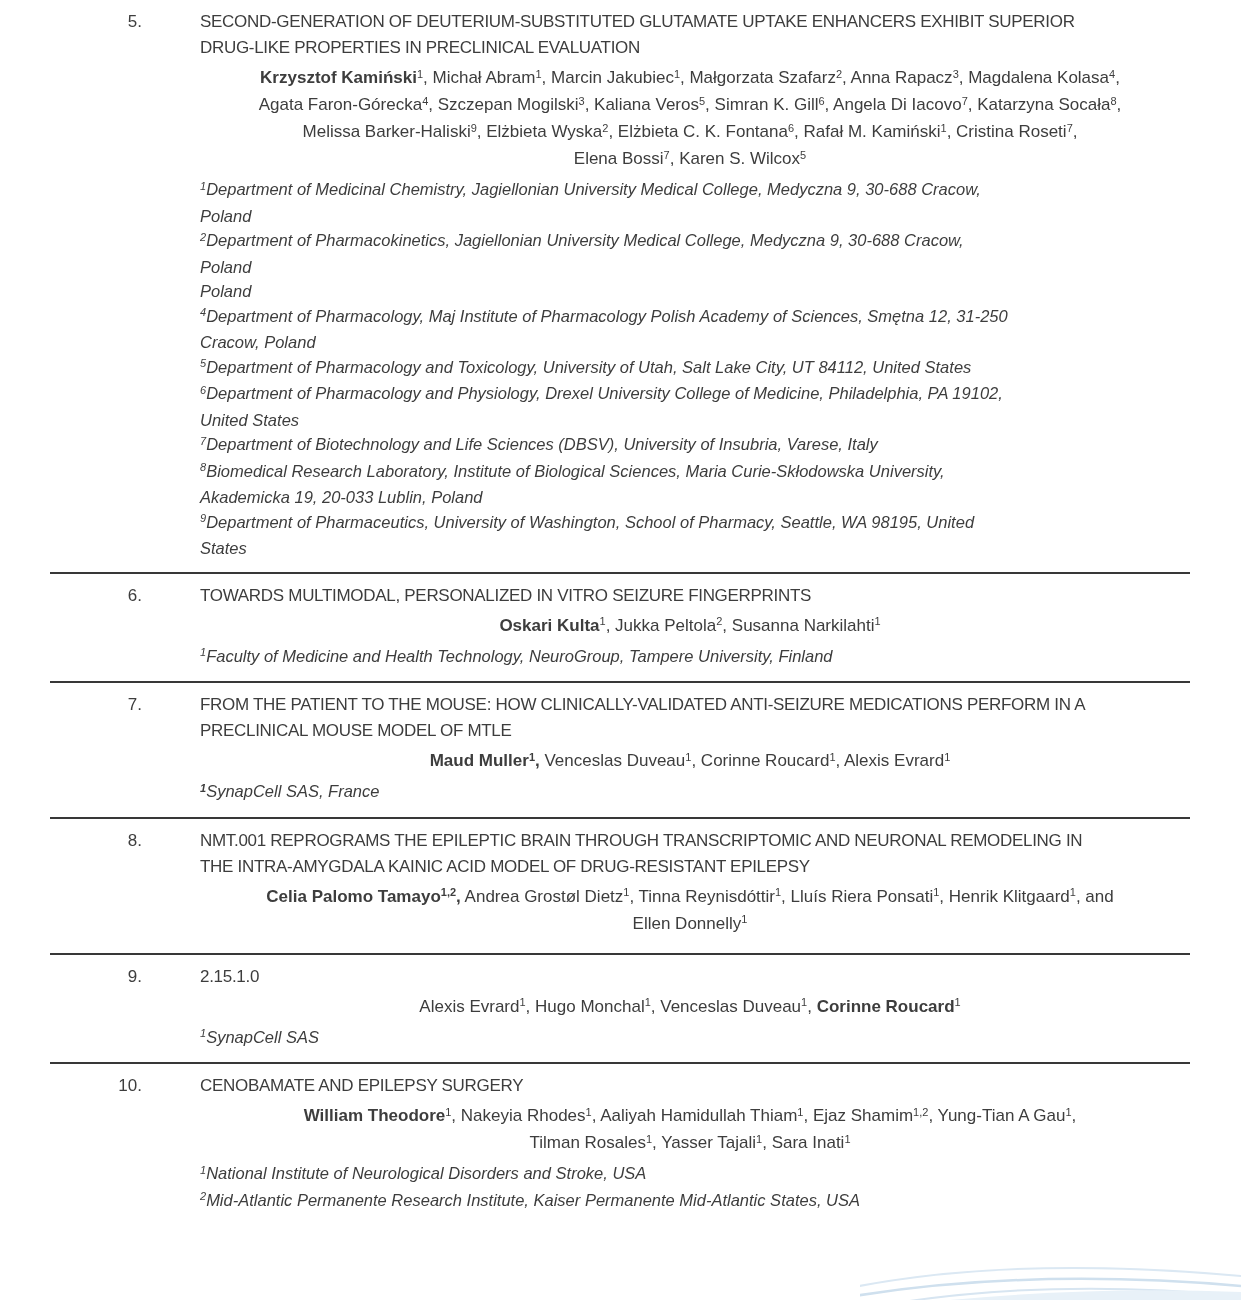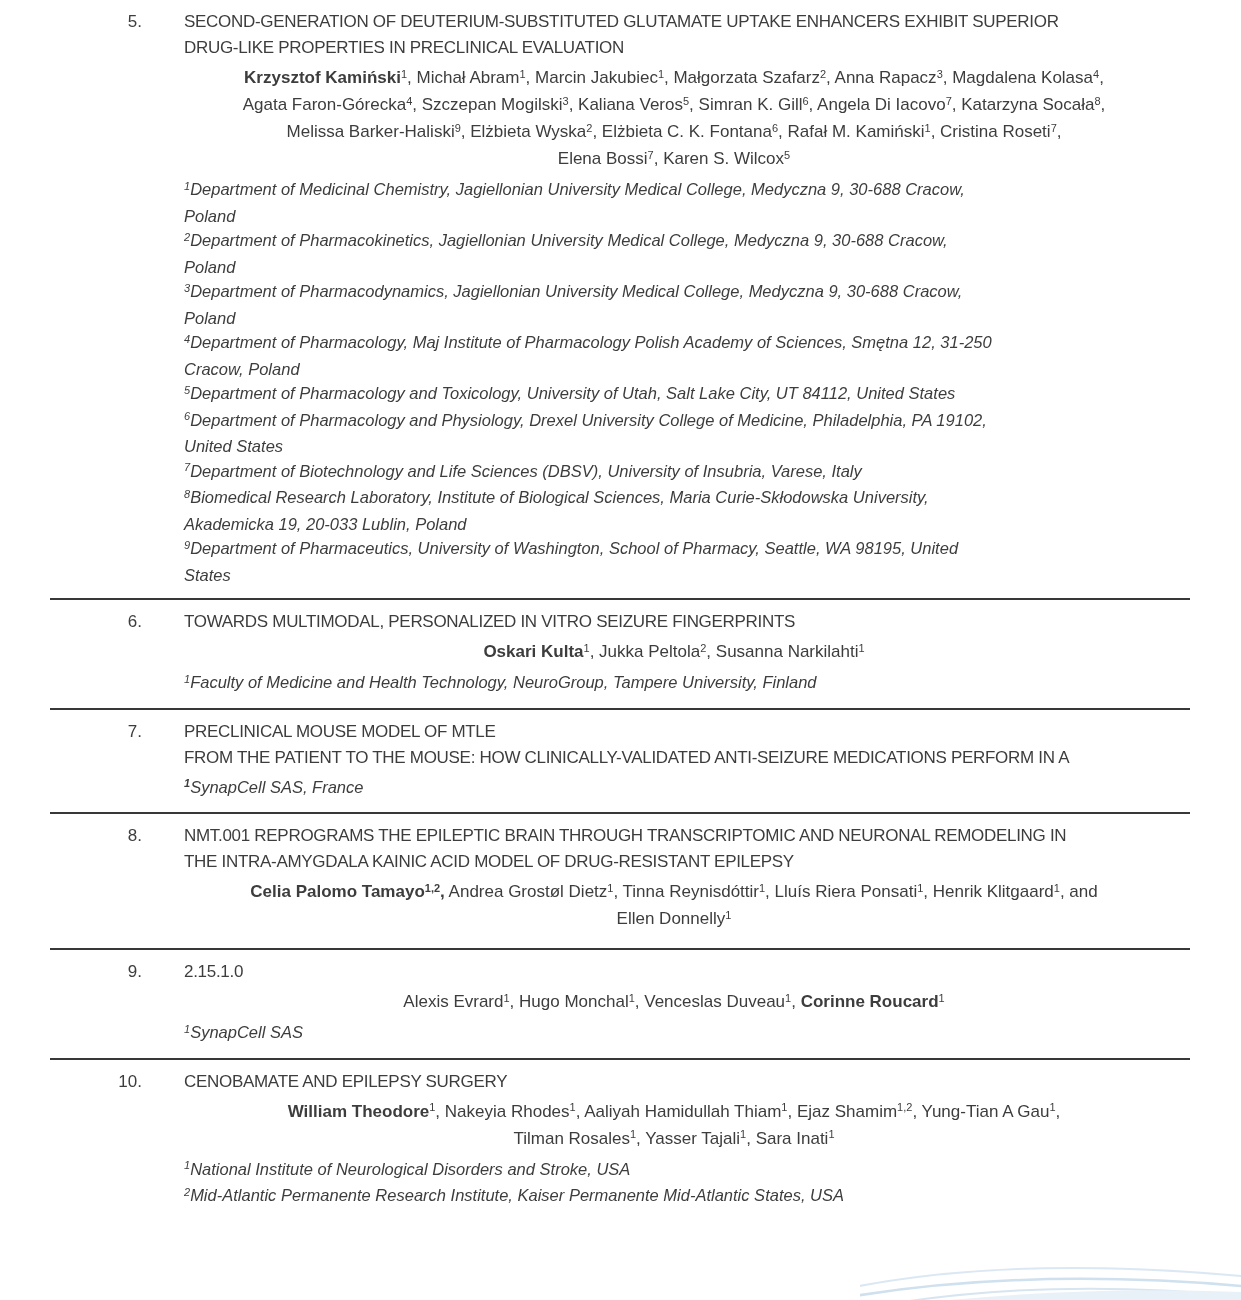--- a/index.html
+++ b/index.html
@@ -12,21 +12,21 @@
     color: #3d3d3d;
   }
   .page-content { position: relative; z-index: 1; }
   .entry { display: flex; padding-top: 9px; }
   .num {
     width: 142px; flex: 0 0 142px;
     text-align: right;
     font-size: 17px; line-height: 26px;
     color: #3d3d3d;
   }
-  .content { margin-left: 42px; width: 980px; }
+  .content { margin-left: 58px; width: 980px; }
   .line { white-space: nowrap; }
   .title-block .line {
     font-size: 17px; line-height: 26px;
     letter-spacing: -0.3px;
     color: #3d3d3d;
   }
   .title-block { margin-bottom: 4px; }
   .authors-block { margin-bottom: 4px; }
   .authors-block .line { font-size: 17px; line-height: 26px; text-align: center; }
   .affil-block .line {
@@ -79,21 +79,20 @@
           <div class="line"><span class="b">Krzysztof Kamiński</span><span class="sup">1</span><span>, Michał Abram</span><span class="sup">1</span><span>, Marcin Jakubiec</span><span class="sup">1</span><span>, Małgorzata Szafarz</span><span class="sup">2</span><span>, Anna Rapacz</span><span class="sup">3</span><span>, Magdalena Kolasa</span><span class="sup">4</span><span>,</span></div>
           <div class="line"><span>Agata Faron-Górecka</span><span class="sup">4</span><span>, Szczepan Mogilski</span><span class="sup">3</span><span>, Kaliana Veros</span><span class="sup">5</span><span>, Simran K. Gill</span><span class="sup">6</span><span>, Angela Di Iacovo</span><span class="sup">7</span><span>, Katarzyna Socała</span><span class="sup">8</span><span>,</span></div>
           <div class="line"><span>Melissa Barker-Haliski</span><span class="sup">9</span><span>, Elżbieta Wyska</span><span class="sup">2</span><span>, Elżbieta C. K. Fontana</span><span class="sup">6</span><span>, Rafał M. Kamiński</span><span class="sup">1</span><span>, Cristina Roseti</span><span class="sup">7</span><span>,</span></div>
           <div class="line"><span>Elena Bossi</span><span class="sup">7</span><span>, Karen S. Wilcox</span><span class="sup">5</span></div>
         </div>
         <div class="affil-block">
           <div class="line"><span class="sup">1</span><span>Department of Medicinal Chemistry, Jagiellonian University Medical College, Medyczna 9, 30-688 Cracow,</span></div>
           <div class="line"><span>Poland</span></div>
           <div class="line"><span class="sup">2</span><span>Department of Pharmacokinetics, Jagiellonian University Medical College, Medyczna 9, 30-688 Cracow,</span></div>
           <div class="line"><span>Poland</span></div>
-          <div class="line"><span class="sup">3</span><span>Department of Pharmacodynamics, Jagiellonian University Medical College, Medyczna 9, 30-688 Cracow,</span></div>
           <div class="line"><span>Poland</span></div>
           <div class="line"><span class="sup">4</span><span>Department of Pharmacology, Maj Institute of Pharmacology Polish Academy of Sciences, Smętna 12, 31-250</span></div>
           <div class="line"><span>Cracow, Poland</span></div>
           <div class="line"><span class="sup">5</span><span>Department of Pharmacology and Toxicology, University of Utah, Salt Lake City, UT 84112, United States</span></div>
           <div class="line"><span class="sup">6</span><span>Department of Pharmacology and Physiology, Drexel University College of Medicine, Philadelphia, PA 19102,</span></div>
           <div class="line"><span>United States</span></div>
           <div class="line"><span class="sup">7</span><span>Department of Biotechnology and Life Sciences (DBSV), University of Insubria, Varese, Italy</span></div>
           <div class="line"><span class="sup">8</span><span>Biomedical Research Laboratory, Institute of Biological Sciences, Maria Curie-Skłodowska University,</span></div>
           <div class="line"><span>Akademicka 19, 20-033 Lublin, Poland</span></div>
           <div class="line"><span class="sup">9</span><span>Department of Pharmaceutics, University of Washington, School of Pharmacy, Seattle, WA 98195, United</span></div>
@@ -114,22 +113,25 @@
         <div class="affil-block">
           <div class="line"><span class="sup">1</span><span>Faculty of Medicine and Health Technology, NeuroGroup, Tampere University, Finland</span></div>
         </div>
       </div>
     </div>
     <div class="separator"></div>
     <div class="entry">
       <div class="num">7.</div>
       <div class="content">
         <div class="title-block">
+          <div class="line">FROM THE PATIENT TO THE MOUSE: HOW CLINICALLY-VALIDATED ANTI-SEIZURE MEDICATIONS PERFORM IN A</div>
           <div class="line">PRECLINICAL MOUSE MODEL OF MTLE</div>
-          <div class="line">FROM THE PATIENT TO THE MOUSE: HOW CLINICALLY-VALIDATED ANTI-SEIZURE MEDICATIONS PERFORM IN A</div>
+        </div>
+        <div class="authors-block">
+          <div class="line"><span class="b">Maud Muller</span><span class="sup b">1</span><span class="b">,</span><span> Venceslas Duveau</span><span class="sup">1</span><span>, Corinne Roucard</span><span class="sup">1</span><span>, Alexis Evrard</span><span class="sup">1</span></div>
         </div>
         <div class="affil-block">
           <div class="line"><span class="sup b">1</span><span>SynapCell SAS, France</span></div>
         </div>
       </div>
     </div>
     <div class="separator"></div>
     <div class="entry">
       <div class="num">8.</div>
       <div class="content">

